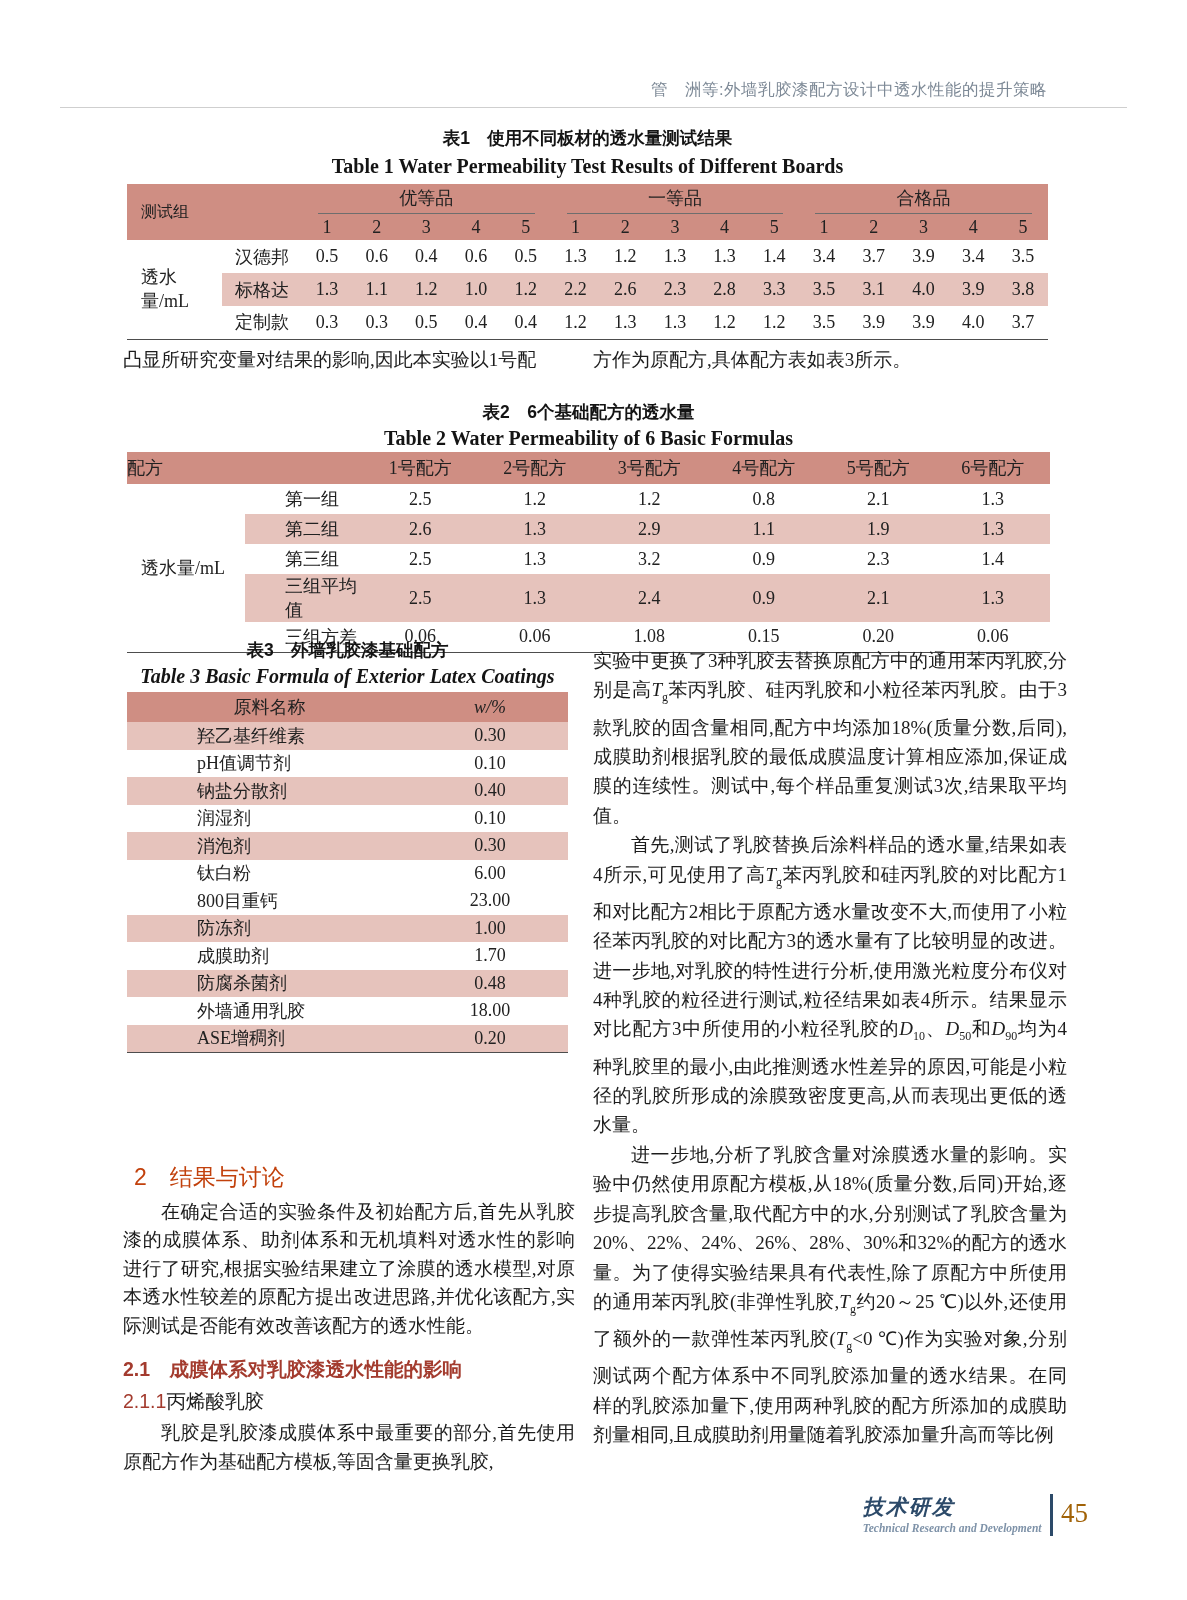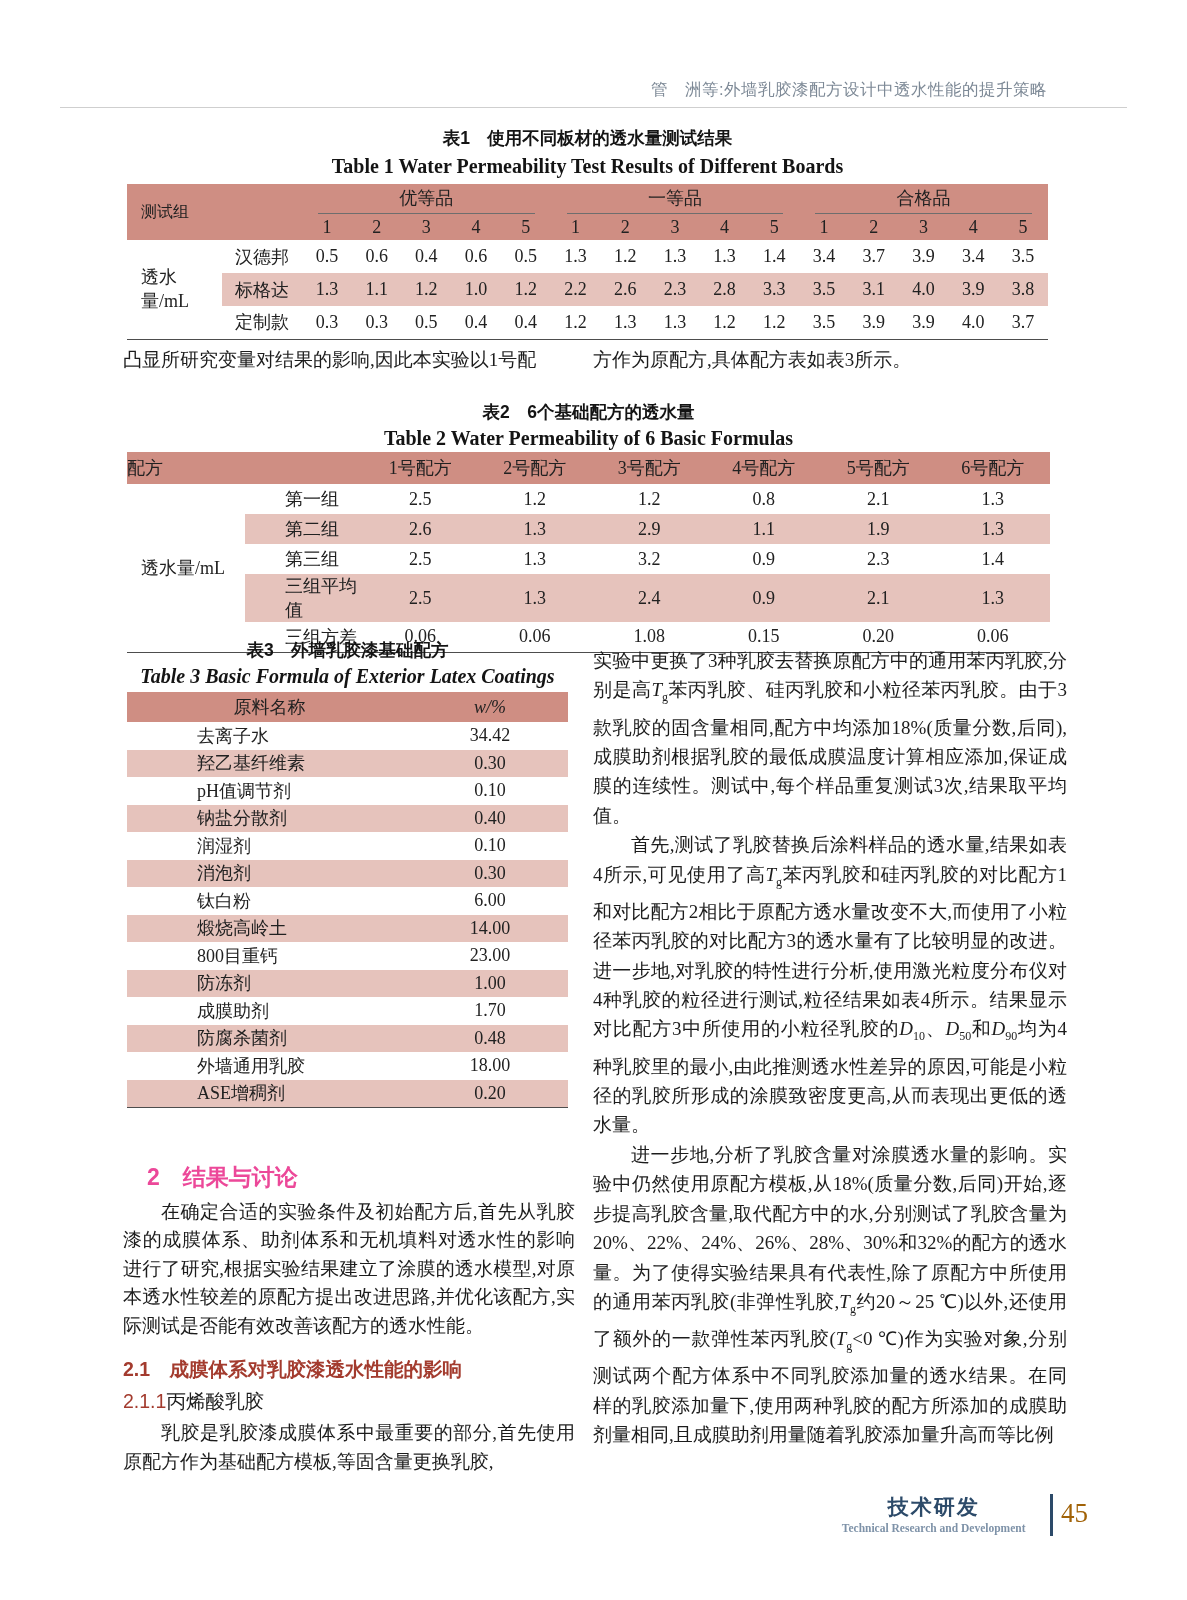--- a/index.html
+++ b/index.html
@@ -45,39 +45,39 @@
   .t3 thead tr{height:30px;}
   .t3 tbody tr{height:27.5px;}
   .t3 td.iname{text-align:left;padding-left:70px;}
   .t3 th.w{font-style:italic;font-family:"Liberation Serif",serif;}
 
   
   .bodytext{position:absolute;font-size:19px;line-height:28px;text-align:justify;color:#1c1c1c;}
   .bt-left{left:123px;top:346px;width:452px;}
   .bt-right{left:593px;top:346px;width:474px;}
 
-  .sec2{position:absolute;left:147px;top:1162px;font-family:"Liberation Sans",sans-serif;
-        font-weight:bold;font-size:23px;color:#ec4899;}
+  .sec2{position:absolute;left:134px;top:1162px;font-family:"Liberation Sans",sans-serif;
+        font-weight:normal;font-size:23px;color:#c2410c;}
   .lpara1{left:123px;top:1198px;width:452px;line-height:28.4px;text-indent:2em;}
   .h21{position:absolute;left:123px;top:1356px;font-family:"Liberation Sans",sans-serif;
        font-weight:bold;font-size:19.5px;color:#a33b2e;}
   .h211{position:absolute;left:123px;top:1388px;font-size:19.5px;}
   .h211 .num{font-family:"Liberation Sans",sans-serif;color:#a33b2e;}
   .h211 .txt{color:#1c1c1c;}
   .lpara2{left:123px;top:1418px;width:452px;line-height:29px;text-indent:2em;}
 
   .rcol{position:absolute;left:593px;top:646px;width:474px;font-size:19px;line-height:29.4px;
         text-align:justify;color:#1c1c1c;}
   .rcol p{margin:0;}
   .rcol p.ind{text-indent:2em;}
   .rcol sub{font-size:12px;}
 
   
   .footer{position:absolute;top:1494px;right:99px;display:flex;align-items:stretch;}
-  .footer .labels{text-align:center;padding-right:24px;}
+  .footer .labels{text-align:left;padding-right:8px;font-style:italic;}
   .footer .cn{font-family:"Liberation Sans",sans-serif;font-weight:bold;font-size:21px;
               color:#2c4a69;letter-spacing:2px;line-height:26px;}
   .footer .en{font-family:"Liberation Serif",serif;font-weight:bold;font-size:11.5px;
               color:#7e92a8;line-height:16px;}
   .footer .bar{width:3.5px;background:#2c4a69;}
   .footer .num{font-size:27px;color:#a16207;padding:4px 0 0 8px;font-family:"Liberation Serif",serif;}
 </style>
 </head>
 <body>
 
@@ -266,24 +266,20 @@
         <col style="width:285px">
         <col style="width:156px">
       </colgroup>
     <thead>
       <tr>
         <th>原料名称</th>
         <th class="w">w/%</th>
       </tr>
     </thead>
     <tbody>
-      <tr>
-          <td class="iname">去离子水</td>
-          <td>34.42</td>
-        </tr>
       <tr class="hl">
           <td class="iname">羟乙基纤维素</td>
           <td>0.30</td>
         </tr>
       <tr>
           <td class="iname">pH值调节剂</td>
           <td>0.10</td>
         </tr>
       <tr class="hl">
           <td class="iname">钠盐分散剂</td>
@@ -293,24 +289,20 @@
           <td class="iname">润湿剂</td>
           <td>0.10</td>
         </tr>
       <tr class="hl">
           <td class="iname">消泡剂</td>
           <td>0.30</td>
         </tr>
       <tr>
           <td class="iname">钛白粉</td>
           <td>6.00</td>
-        </tr>
-      <tr class="hl">
-          <td class="iname">煅烧高岭土</td>
-          <td>14.00</td>
         </tr>
       <tr>
           <td class="iname">800目重钙</td>
           <td>23.00</td>
         </tr>
       <tr class="hl">
           <td class="iname">防冻剂</td>
           <td>1.00</td>
         </tr>
       <tr>

